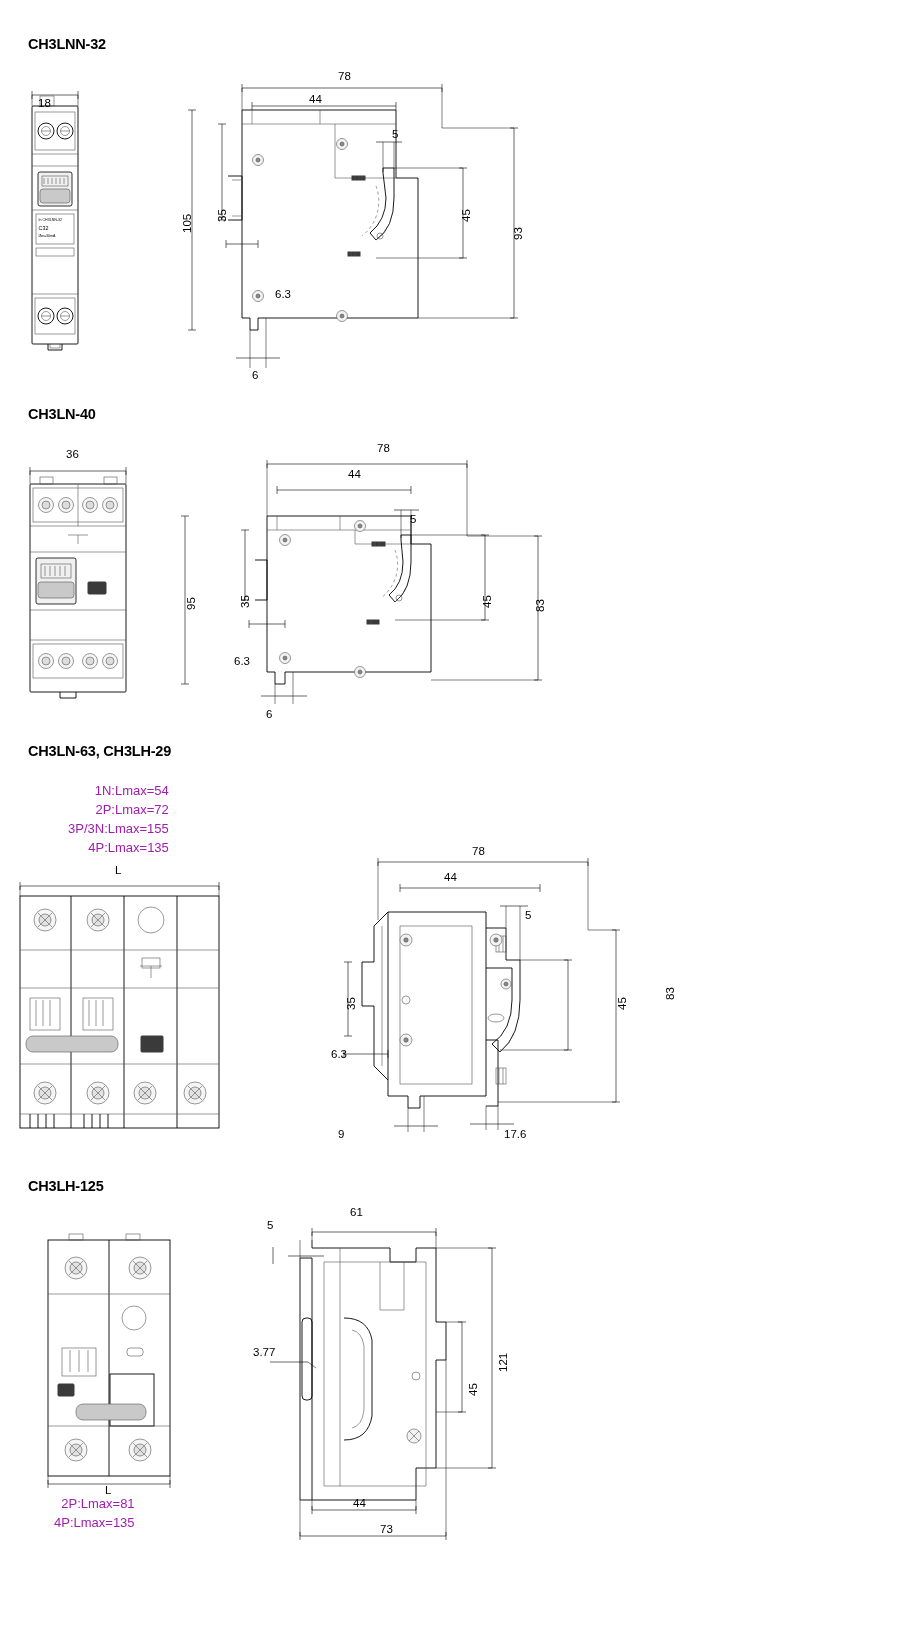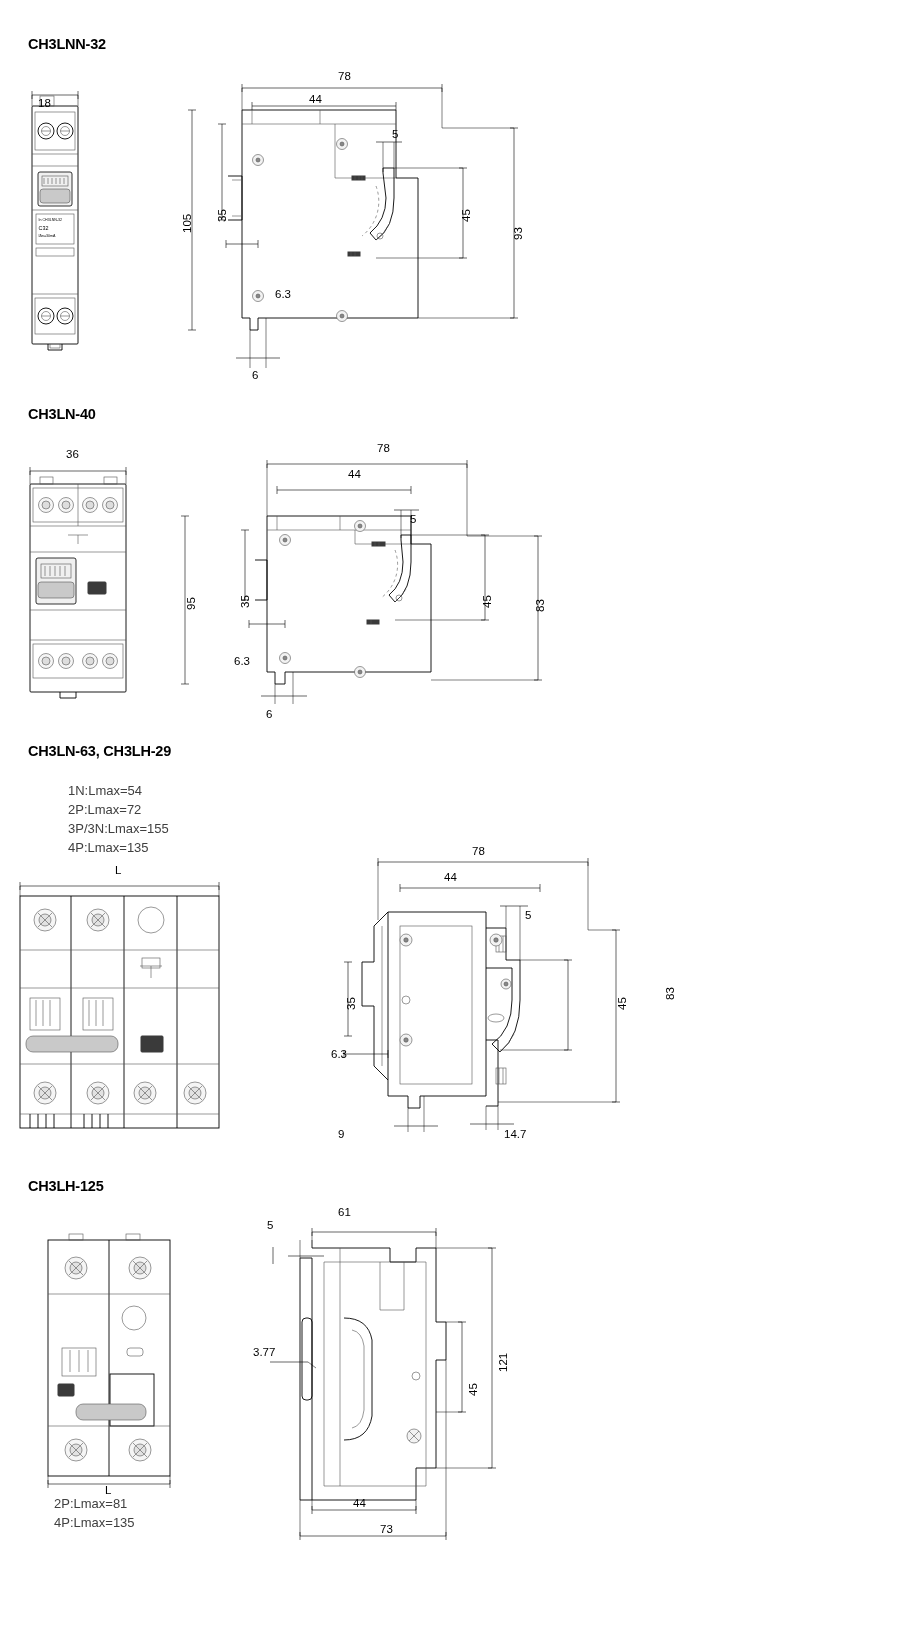--- a/index.html
+++ b/index.html
@@ -25,22 +25,23 @@
     font-size: 14.5px;
     font-weight: bold;
     letter-spacing: -0.2px;
     color: #000;
     white-space: nowrap;
   }
   .note-block {
     position: absolute;
     font-size: 13px;
     line-height: 19px;
-    color: #404040;
+    color: #a21caf;
     white-space: nowrap;
+    text-align: right;
   }
   .note-line { display: block; }
   .dim {
     position: absolute;
     font-size: 11.5px;
     color: #000;
     white-space: nowrap;
   }
   .dim.vert {
     transform: rotate(-90deg);
@@ -577,21 +578,21 @@
     </g>
   </svg>
   <div class="dim" style="left:472px; top:845px;">78</div>
   <div class="dim" style="left:444px; top:871px;">44</div>
   <div class="dim" style="left:525px; top:909px;">5</div>
   <div class="dim vert" style="left:345px; top:1010px;">35</div>
   <div class="dim vert" style="left:616px; top:1010px;">45</div>
   <div class="dim vert" style="left:664px; top:1000px;">83</div>
   <div class="dim" style="left:331px; top:1048px;">6.3</div>
   <div class="dim" style="left:338px; top:1128px;">9</div>
-  <div class="dim" style="left:504px; top:1128px;">14.7</div>
+  <div class="dim" style="left:504px; top:1128px;">17.6</div>
 
   <div class="section-title" style="left:28px; top:1178px;">CH3LH-125</div>
 
   <svg class="draw" width="190" height="260" style="left:14px; top:1226px;">
     <rect class="fill-w" x="34" y="14" width="122" height="236"></rect>
     <line class="ln" x1="95" y1="14" x2="95" y2="250"></line>
 
     <rect class="ln-thin" x="55" y="8" width="14" height="6" fill="#fff"></rect>
     <rect class="ln-thin" x="112" y="8" width="14" height="6" fill="#fff"></rect>
     <line class="ln-thin" x1="34" y1="68" x2="156" y2="68"></line>
@@ -709,21 +710,21 @@
     </g>
 
     <g>
       <line class="ln-dim" x1="60" y1="336" x2="206" y2="336"></line>
       <line class="ln-dim" x1="60" y1="332" x2="60" y2="340"></line>
       <line class="ln-dim" x1="206" y1="332" x2="206" y2="340"></line>
       <line class="ln-ext" x1="60" y1="300" x2="60" y2="336"></line>
       <line class="ln-ext" x1="206" y1="160" x2="206" y2="336"></line>
     </g>
   </svg>
-  <div class="dim" style="left:338px; top:1206px;">61</div>
+  <div class="dim" style="left:350px; top:1206px;">61</div>
   <div class="dim" style="left:267px; top:1219px;">5</div>
   <div class="dim vert" style="left:497px; top:1372px;">121</div>
   <div class="dim vert" style="left:467px; top:1396px;">45</div>
   <div class="dim" style="left:253px; top:1346px;">3.77</div>
   <div class="dim" style="left:353px; top:1497px;">44</div>
   <div class="dim" style="left:380px; top:1523px;">73</div>
 
 </div>
 
 </body></html>

